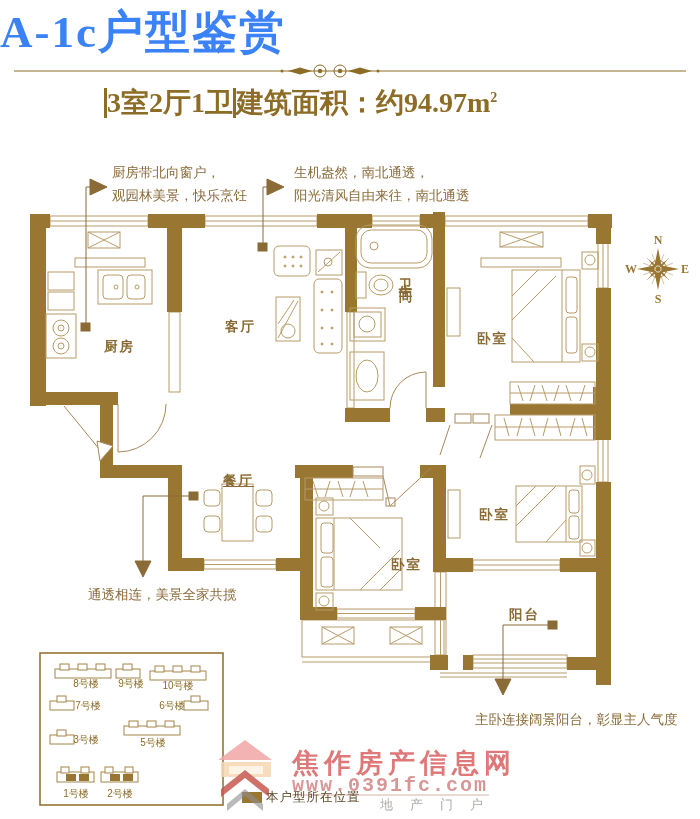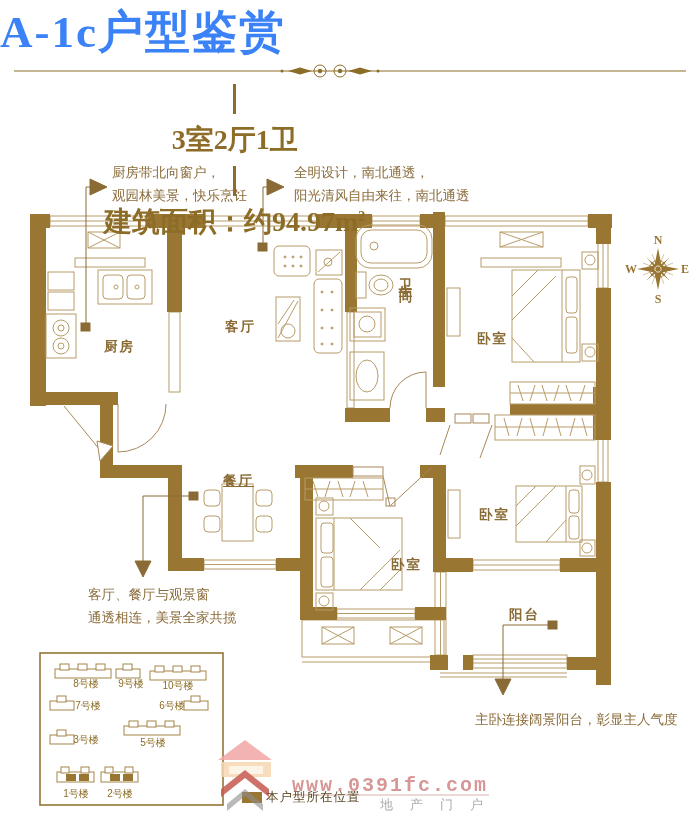--- a/index.html
+++ b/index.html
@@ -1,22 +1,22 @@
 <!DOCTYPE html>
 <html><head>
 <meta charset="utf-8">
 <style>
   html,body{margin:0;padding:0;background:#fff;}
   .page{position:relative;width:700px;height:819px;background:#fff;overflow:hidden;
         font-family:"Liberation Sans","DejaVu Sans",sans-serif;}
   .abs{position:absolute;white-space:nowrap;}
   .title{left:0;right:0;top:2px;text-align:left;font-family:"Liberation Serif","DejaVu Serif",serif;
          font-size:45px;font-weight:bold;color:#3b82f6;letter-spacing:2px;}
-  .subtitle{left:104px;top:84px;display:flex;align-items:center;gap:7px;
-            font-family:"Liberation Serif","DejaVu Serif",serif;font-size:28px;font-weight:bold;color:#8c6c26;flex-direction:column;}
+  .subtitle{left:104px;top:84px;display:flex;align-items:center;gap:0;
+            font-family:"Liberation Serif","DejaVu Serif",serif;font-size:28px;font-weight:bold;color:#8c6c26;}
   .vbar{display:inline-block;width:3px;height:30px;background:#8c6c26;}
   .subtitle sup{font-size:14px;}
   .anno{font-size:13.5px;color:#8a6b3a;line-height:23px;}
   .room{font-size:13.5px;font-weight:600;letter-spacing:2px;color:#8a6b35;}
   .room.vert{writing-mode:vertical-rl;letter-spacing:5px;}
   .bldg{font-size:10px;color:#8c6d28;transform:translateX(-50%);}
   .legend-text{font-size:12.5px;font-weight:normal;color:#5d4826;letter-spacing:1px;}
   .wm-name{font-size:27px;font-weight:bold;letter-spacing:5px;color:rgba(216,92,92,.82);}
   .wm-url{font-size:20px;font-weight:bold;letter-spacing:2px;color:rgba(205,125,125,.8);}
   .wm-tag{font-size:13px;letter-spacing:17px;color:rgba(160,155,150,.85);}
@@ -403,25 +403,24 @@
     <span>3室2厅1卫</span>
     <span class="vbar"></span>
     <span><span>建筑面积：约94.97m</span><sup>2</sup></span>
   </div>
 
   <div class="abs anno" style="left:112px;top:161px;">
     <div>厨房带北向窗户，</div>
     <div>观园林美景，快乐烹饪</div>
   </div>
   <div class="abs anno" style="left:294px;top:161px;">
-    <div>全明设计，南北通透，</div>
+    <div>生机盎然，南北通透，</div>
     <div>阳光清风自由来往，南北通透</div>
   </div>
   <div class="abs anno" style="left:88px;top:583px;">
-    <div>客厅、餐厅与观景窗</div>
     <div>通透相连，美景全家共揽</div>
   </div>
   <div class="abs anno" style="left:475px;top:708px;">
     <div>主卧连接阔景阳台，彰显主人气度</div>
   </div>
 
   <div class="abs room" style="left:104px;top:338px;">厨房</div>
   <div class="abs room" style="left:225px;top:318px;">客厅</div>
   <div class="abs room vert" style="left:396px;top:268px;">卫生间</div>
   <div class="abs room" style="left:477px;top:330px;">卧室</div>
@@ -435,16 +434,17 @@
   <div class="abs bldg" style="left:178px;top:679px;">10号楼</div>
   <div class="abs bldg" style="left:88px;top:699px;">7号楼</div>
   <div class="abs bldg" style="left:172px;top:699px;">6号楼</div>
   <div class="abs bldg" style="left:86px;top:733px;">3号楼</div>
   <div class="abs bldg" style="left:153px;top:736px;">5号楼</div>
   <div class="abs bldg" style="left:76px;top:787px;">1号楼</div>
   <div class="abs bldg" style="left:120px;top:787px;">2号楼</div>
 
   <div class="abs legend-text" style="left:266px;top:789px;">本户型所在位置</div>
 
+  <div class="abs wm-name" style="left:292px;top:745px;">焦作房产信息网</div>
   <div class="abs wm-url" style="left:292px;top:774px;font-family:Liberation Mono, monospace;">www.0391fc.com</div>
   <div class="abs wm-tag" style="left:380px;top:796px;">地产门户</div>
 
 </div>
 
 </body></html>

